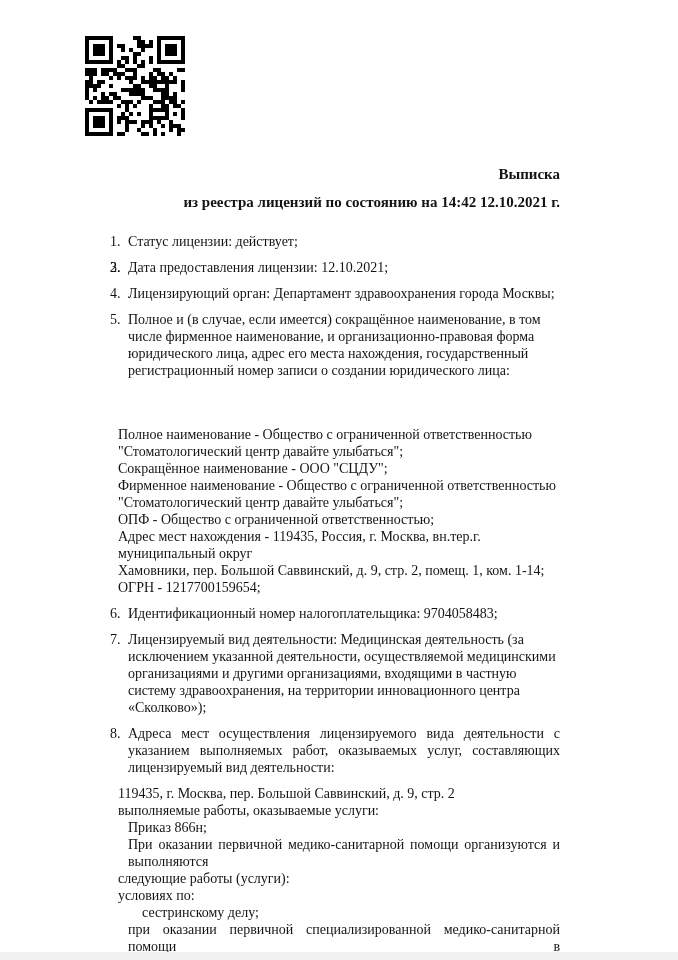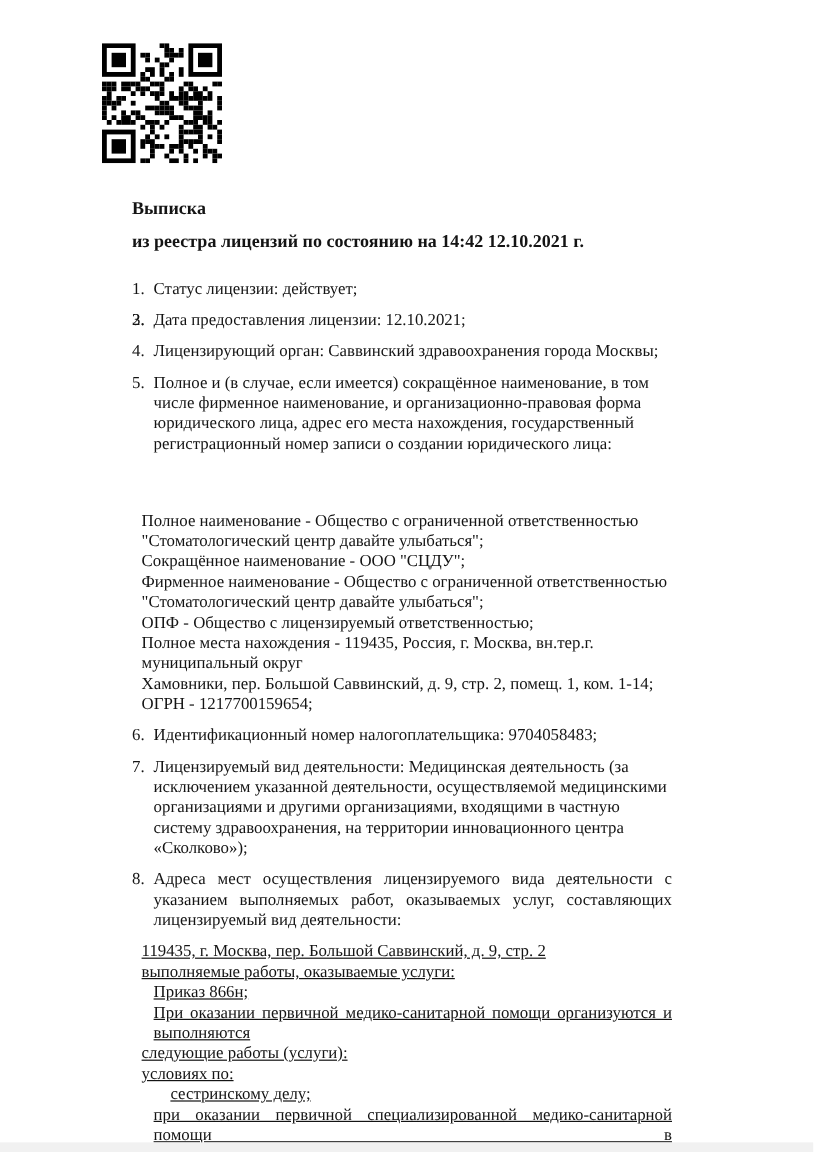--- a/index.html
+++ b/index.html
@@ -6,29 +6,29 @@
   .page{
     position:relative;
     width:678px;height:960px;
     background:#ffffff;
     overflow:hidden;
     font-family:"Liberation Serif","DejaVu Serif",serif;
     font-size:14px;line-height:17px;color:#141414;
   }
   .qr{position:absolute;left:85px;top:36px;width:100px;height:100px;}
   .content{padding:166px 118px 0 110px;}
-  .doc-title,.doc-subtitle{text-align:left;font-weight:bold;font-size:15px;}
+  .doc-title,.doc-subtitle{text-align:right;font-weight:bold;font-size:15px;}
   .doc-subtitle{margin-top:11px;}
   .sec-items{margin-top:22px;}
   .item{position:relative;padding-left:18px;margin-bottom:9px;}
   .item .num{position:absolute;left:0;top:0;}
   .item.justify{text-align:justify;}
   .org{margin-bottom:9px;margin-top:47px;}
   .org .line{padding-left:8px;}
-  .works .line{padding-left:8px;text-decoration:underline;}
+  .works .line{padding-left:8px;}
   .works .i1{padding-left:18px;}
   .works .i2{padding-left:32px;}
   .works .jst{text-align:justify;text-align-last:justify;}
   .bottom-bar{position:absolute;left:0;right:0;bottom:0;height:8px;background:#f1f1f1;}
 </style>
 </head>
 <body>
 
 <div class="page">
 
@@ -268,36 +268,36 @@
         <span class="num">2.</span>
       </div>
 
       <div class="item">
         <span class="num">3.</span>
         <span>Дата предоставления лицензии: 12.10.2021;</span>
       </div>
 
       <div class="item">
         <span class="num">4.</span>
-        <span>Лицензирующий орган: Саввинский здравоохранения города Москвы;</span>
+        <span>Лицензирующий орган: Департамент здравоохранения города Москвы;</span>
       </div>
 
       <div class="item">
         <span class="num">5.</span>
         <span>Полное и (в случае, если имеется) сокращённое наименование, в том числе фирменное наименование, и организационно-правовая форма юридического лица, адрес его места нахождения, государственный регистрационный номер записи о создании юридического лица:</span>
       </div>
 
       <div class="org">
         <div class="line">Полное наименование - Общество с ограниченной ответственностью</div>
         <div class="line">"Стоматологический центр давайте улыбаться";</div>
         <div class="line">Сокращённое наименование - ООО "СЦДУ";</div>
         <div class="line">Фирменное наименование - Общество с ограниченной ответственностью</div>
         <div class="line">"Стоматологический центр давайте улыбаться";</div>
-        <div class="line">ОПФ - Общество с лицензируемый ответственностью;</div>
-        <div class="line">Полное места нахождения - 119435, Россия, г. Москва, вн.тер.г. муниципальный округ</div>
+        <div class="line">ОПФ - Общество с ограниченной ответственностью;</div>
+        <div class="line">Адрес мест нахождения - 119435, Россия, г. Москва, вн.тер.г. муниципальный округ</div>
         <div class="line">Хамовники, пер. Большой Саввинский, д. 9, стр. 2, помещ. 1, ком. 1-14;</div>
         <div class="line">ОГРН - 1217700159654;</div>
       </div>
 
       <div class="item">
         <span class="num">6.</span>
         <span>Идентификационный номер налогоплательщика: 9704058483;</span>
       </div>
 
       <div class="item">

